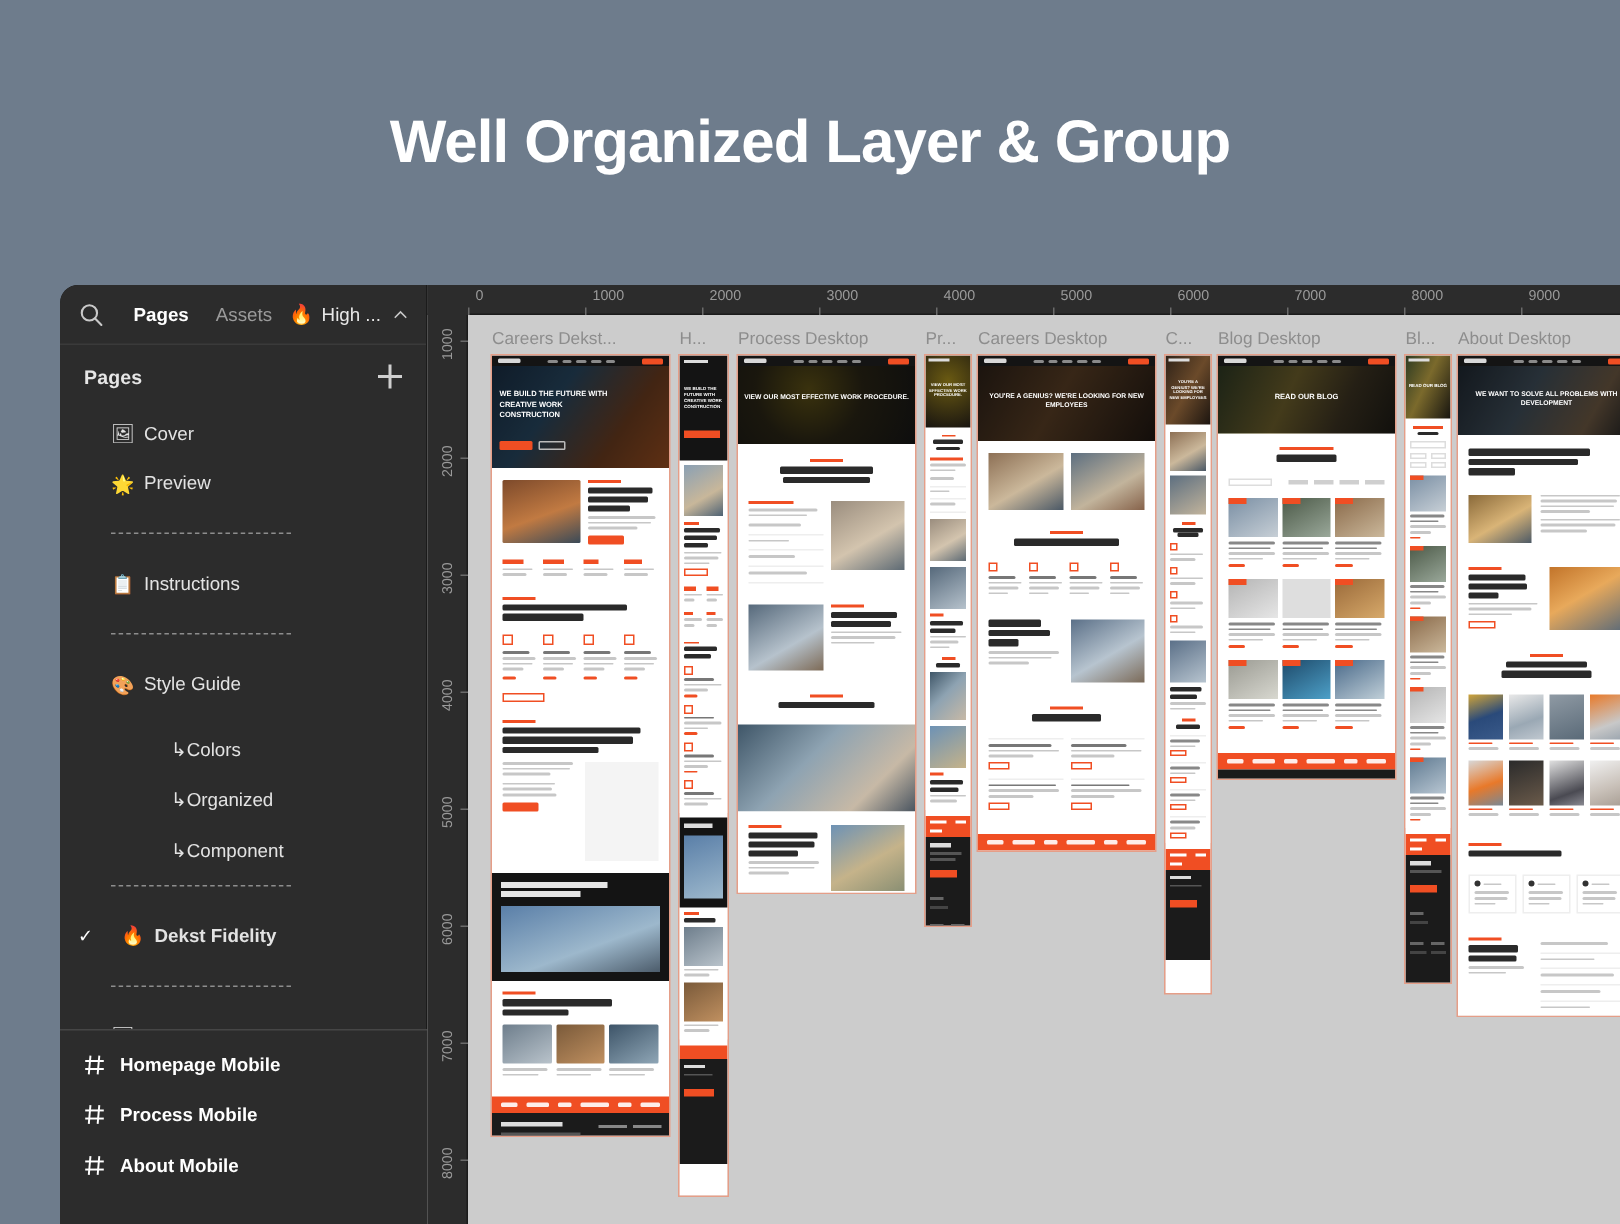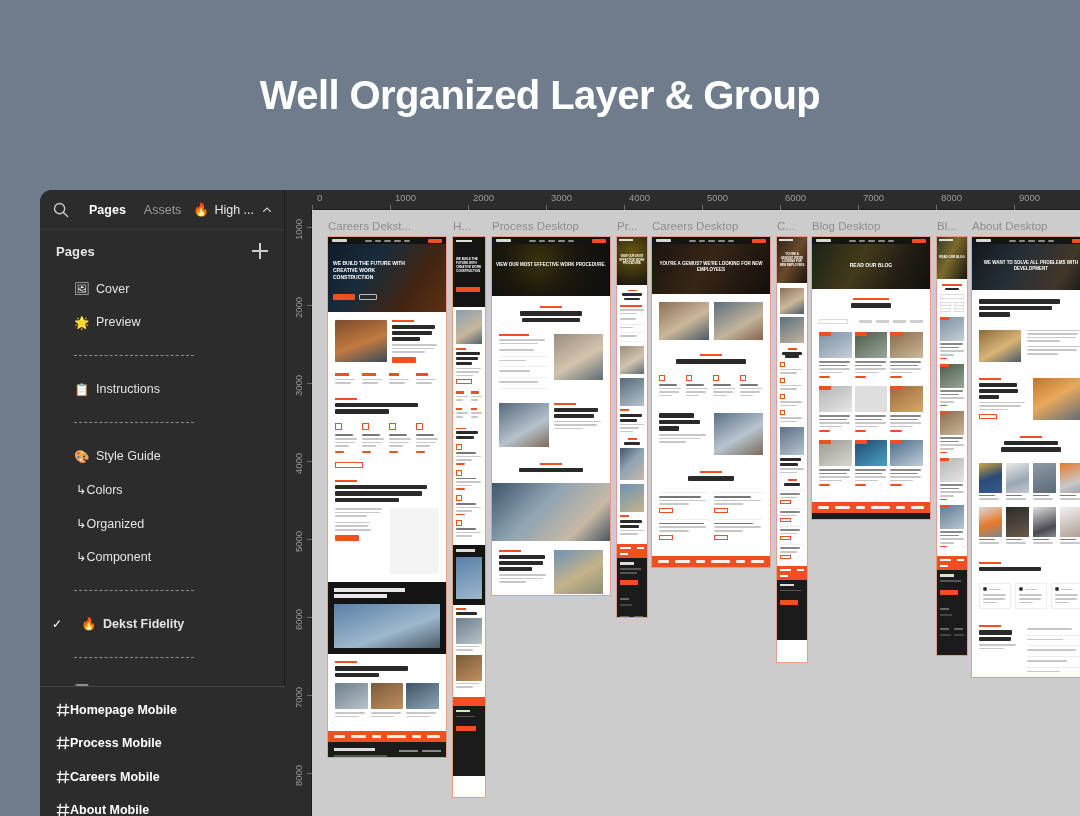--- a/index.html
+++ b/index.html
@@ -80,21 +80,21 @@
   .plus::before { left: 7px; top: 0; width: 1.6px; height: 16px; }
   .plus::after  { top: 7px; left: 0; height: 1.6px; width: 16px; }
 
   .page-list { padding: 0 0 0 0; }
   .page-row {
     height: 33.5px; display: flex; align-items: center;
     padding-left: 34px; gap: 7px;
     font-size: 12.5px; color: #e3e3e3;
   }
   .page-row .emoji { font-size: 12.5px; width: 15px; display: inline-block; }
-  .page-row.sub { padding-left: 36px; }
+  .page-row.sub { padding-left: 74px; align-items: flex-end; }
   .page-row.checked { padding-left: 0; }
   .page-row .check {
     width: 34px; text-align: center; color: #ffffff; font-size: 12px;
     flex: 0 0 34px;
   }
   .page-row.bold .plabel { font-weight: bold; }
   .divider-row {
     height: 33.5px; display: flex; align-items: center; padding-left: 34px;
   }
   .dashed {
@@ -104,21 +104,21 @@
 
   
   .layer-list {
     position: absolute; left: 0; bottom: 0; width: 245px; height: 130px;
     background: #2c2c2c;
     border-top: 1px solid #464646;
     padding-top: 6px;
   }
   .layer-row {
     height: 33.5px; display: flex; align-items: center;
-    padding-left: 16px; 
+    padding-left: 16px; gap: 10px;
     font-size: 12.5px; color: #ffffff; font-weight: bold;
   }
   .hash { width: 14px; height: 14px; display: block; }
 
   
   .canvas-area {
     position: absolute; left: 245px; top: 0; right: 0; bottom: 0;
     background: #cccccc;
   }
   .ruler-top {
@@ -302,29 +302,20 @@
         </svg>
         <span>Process Mobile</span>
       </div>
       <div class="layer-row">
         <svg class="hash" viewBox="0 0 14 14">
           <line x1="4.3" y1="0.8" x2="3.2" y2="13.2" stroke="#fff" stroke-width="1.3"></line>
           <line x1="10.2" y1="0.8" x2="9.1" y2="13.2" stroke="#fff" stroke-width="1.3"></line>
           <line x1="0.8" y1="4.3" x2="13.2" y2="4.3" stroke="#fff" stroke-width="1.3"></line>
           <line x1="0.8" y1="9.7" x2="13.2" y2="9.7" stroke="#fff" stroke-width="1.3"></line>
         </svg>
-        <span>Careers Mobile</span>
-      </div>
-      <div class="layer-row">
-        <svg class="hash" viewBox="0 0 14 14">
-          <line x1="4.3" y1="0.8" x2="3.2" y2="13.2" stroke="#fff" stroke-width="1.3"></line>
-          <line x1="10.2" y1="0.8" x2="9.1" y2="13.2" stroke="#fff" stroke-width="1.3"></line>
-          <line x1="0.8" y1="4.3" x2="13.2" y2="4.3" stroke="#fff" stroke-width="1.3"></line>
-          <line x1="0.8" y1="9.7" x2="13.2" y2="9.7" stroke="#fff" stroke-width="1.3"></line>
-        </svg>
         <span>About Mobile</span>
       </div>
     </div>
   </div>
 
   <div class="canvas-area">
 
     <div class="ruler-top">
       <div class="tick-h" style="left:27px">0</div>
       <div class="tick-h" style="left:105px">1000</div>

